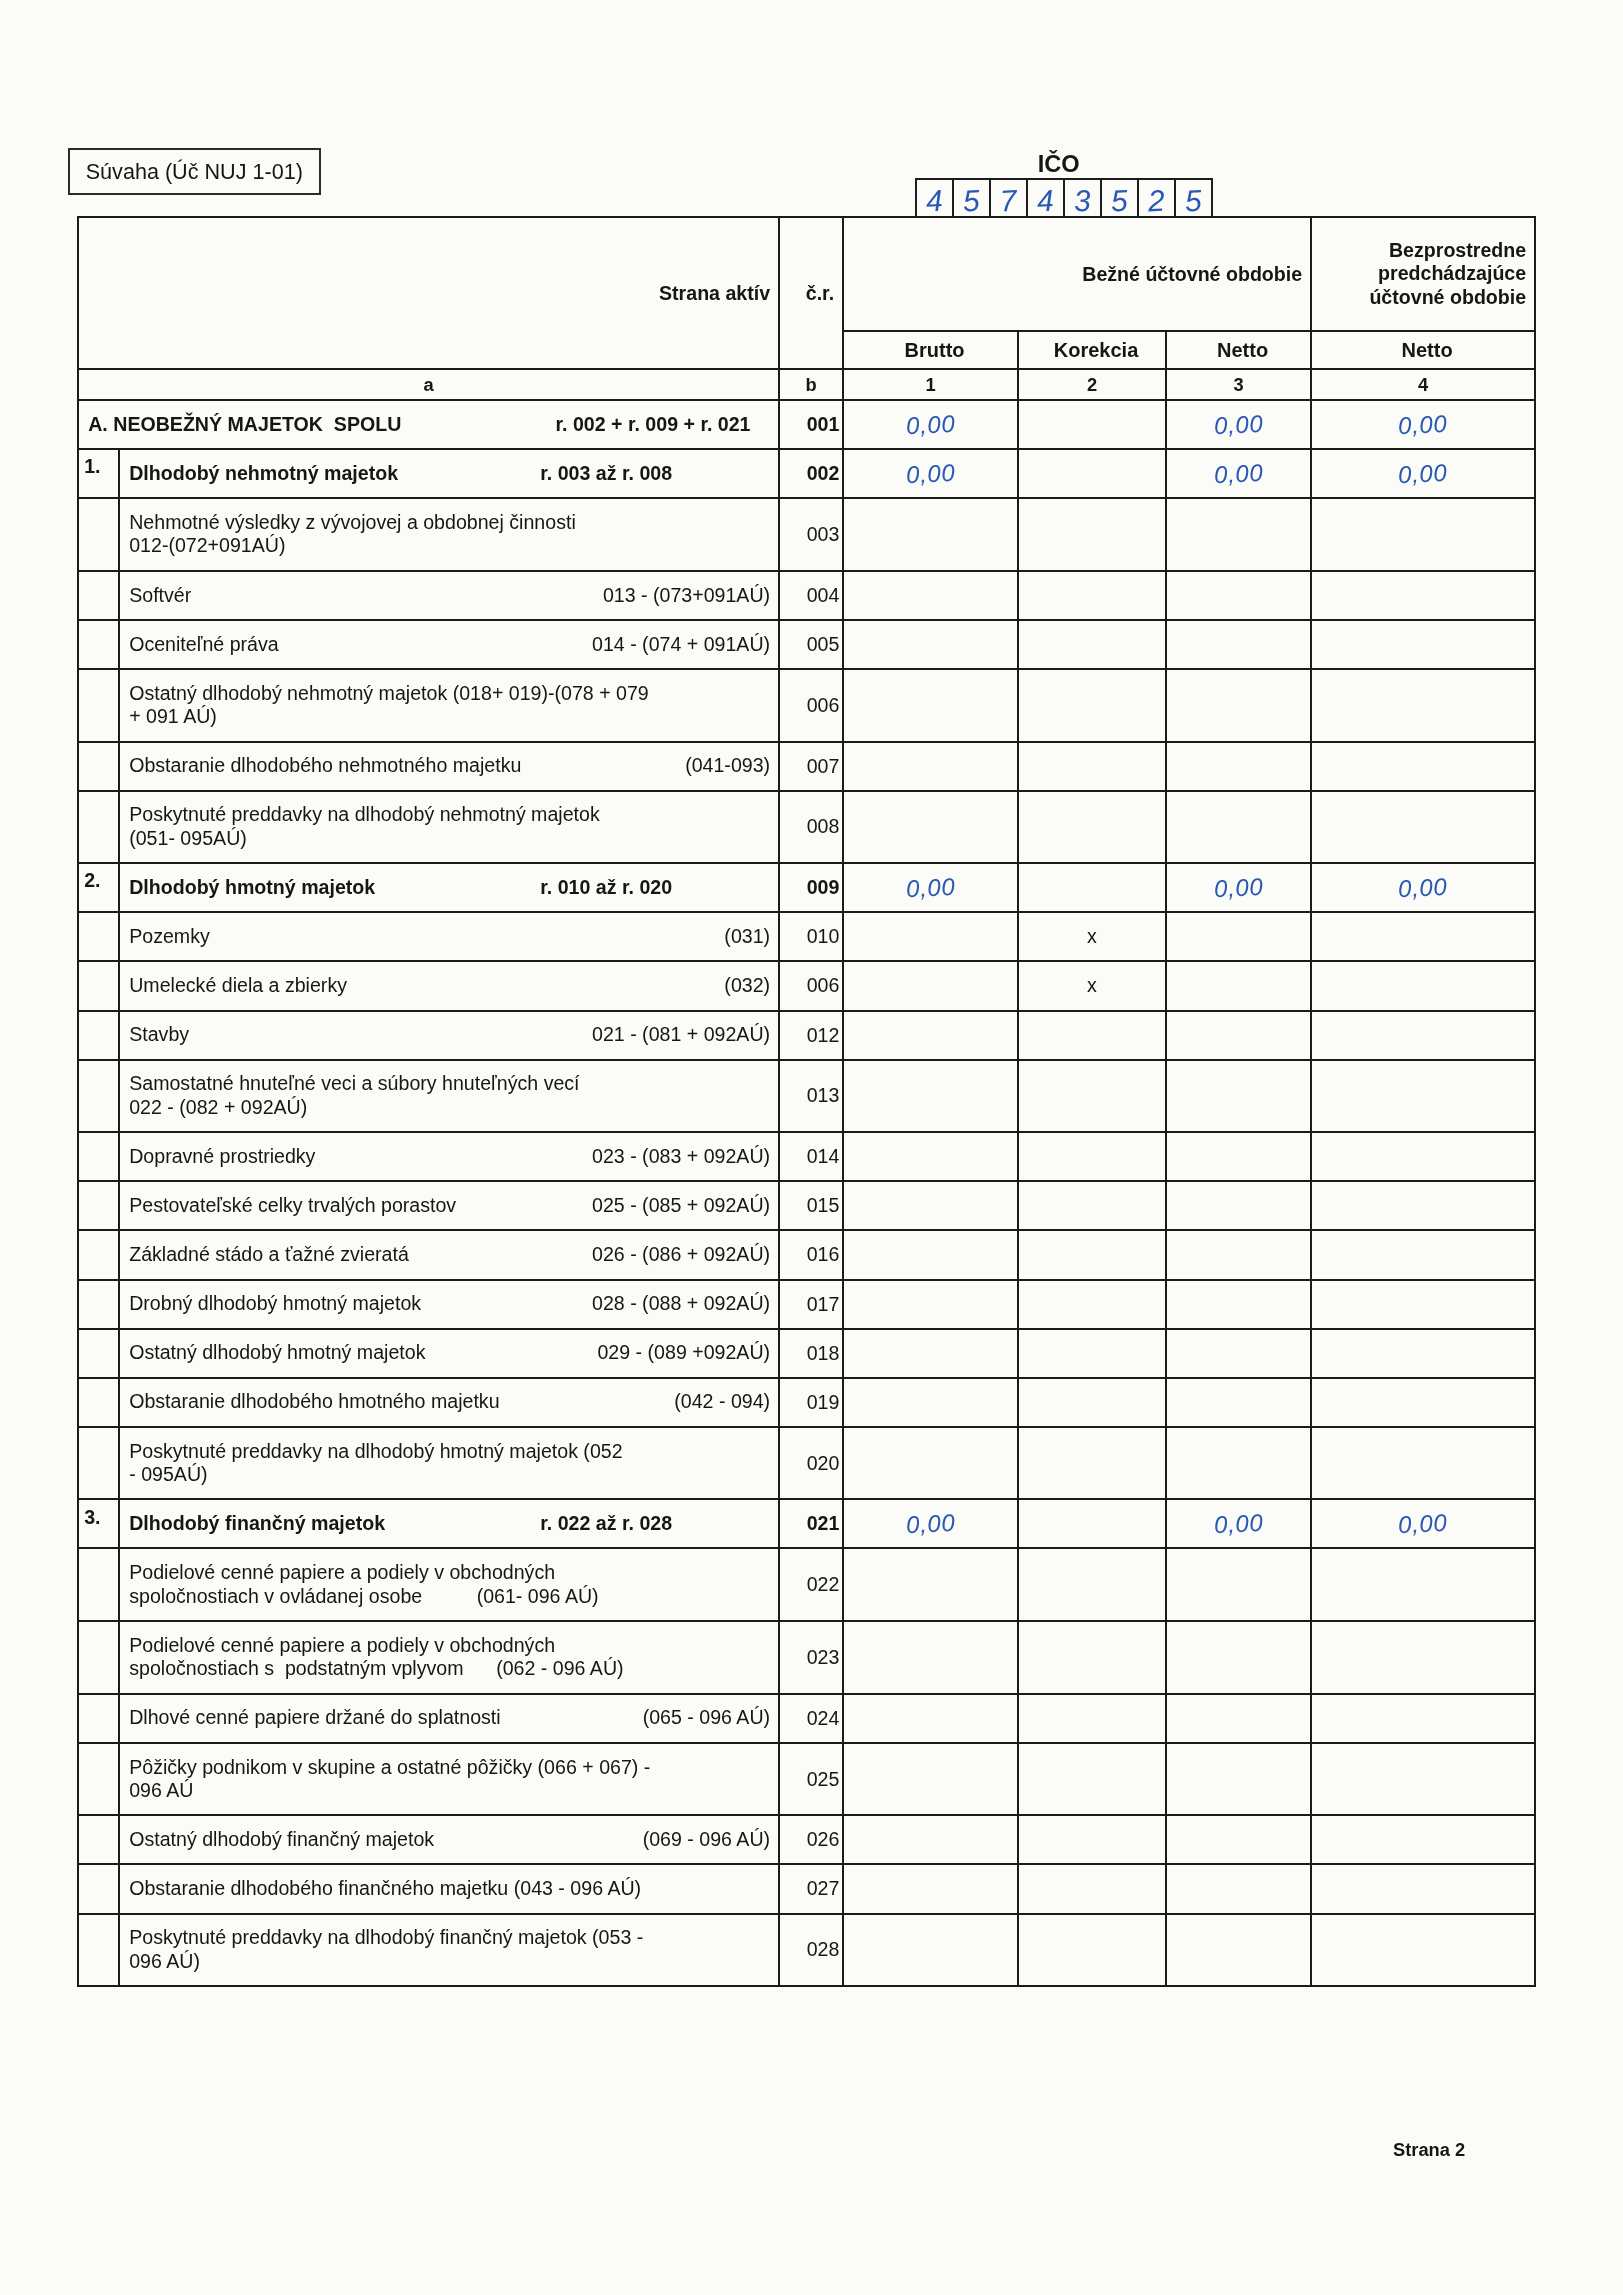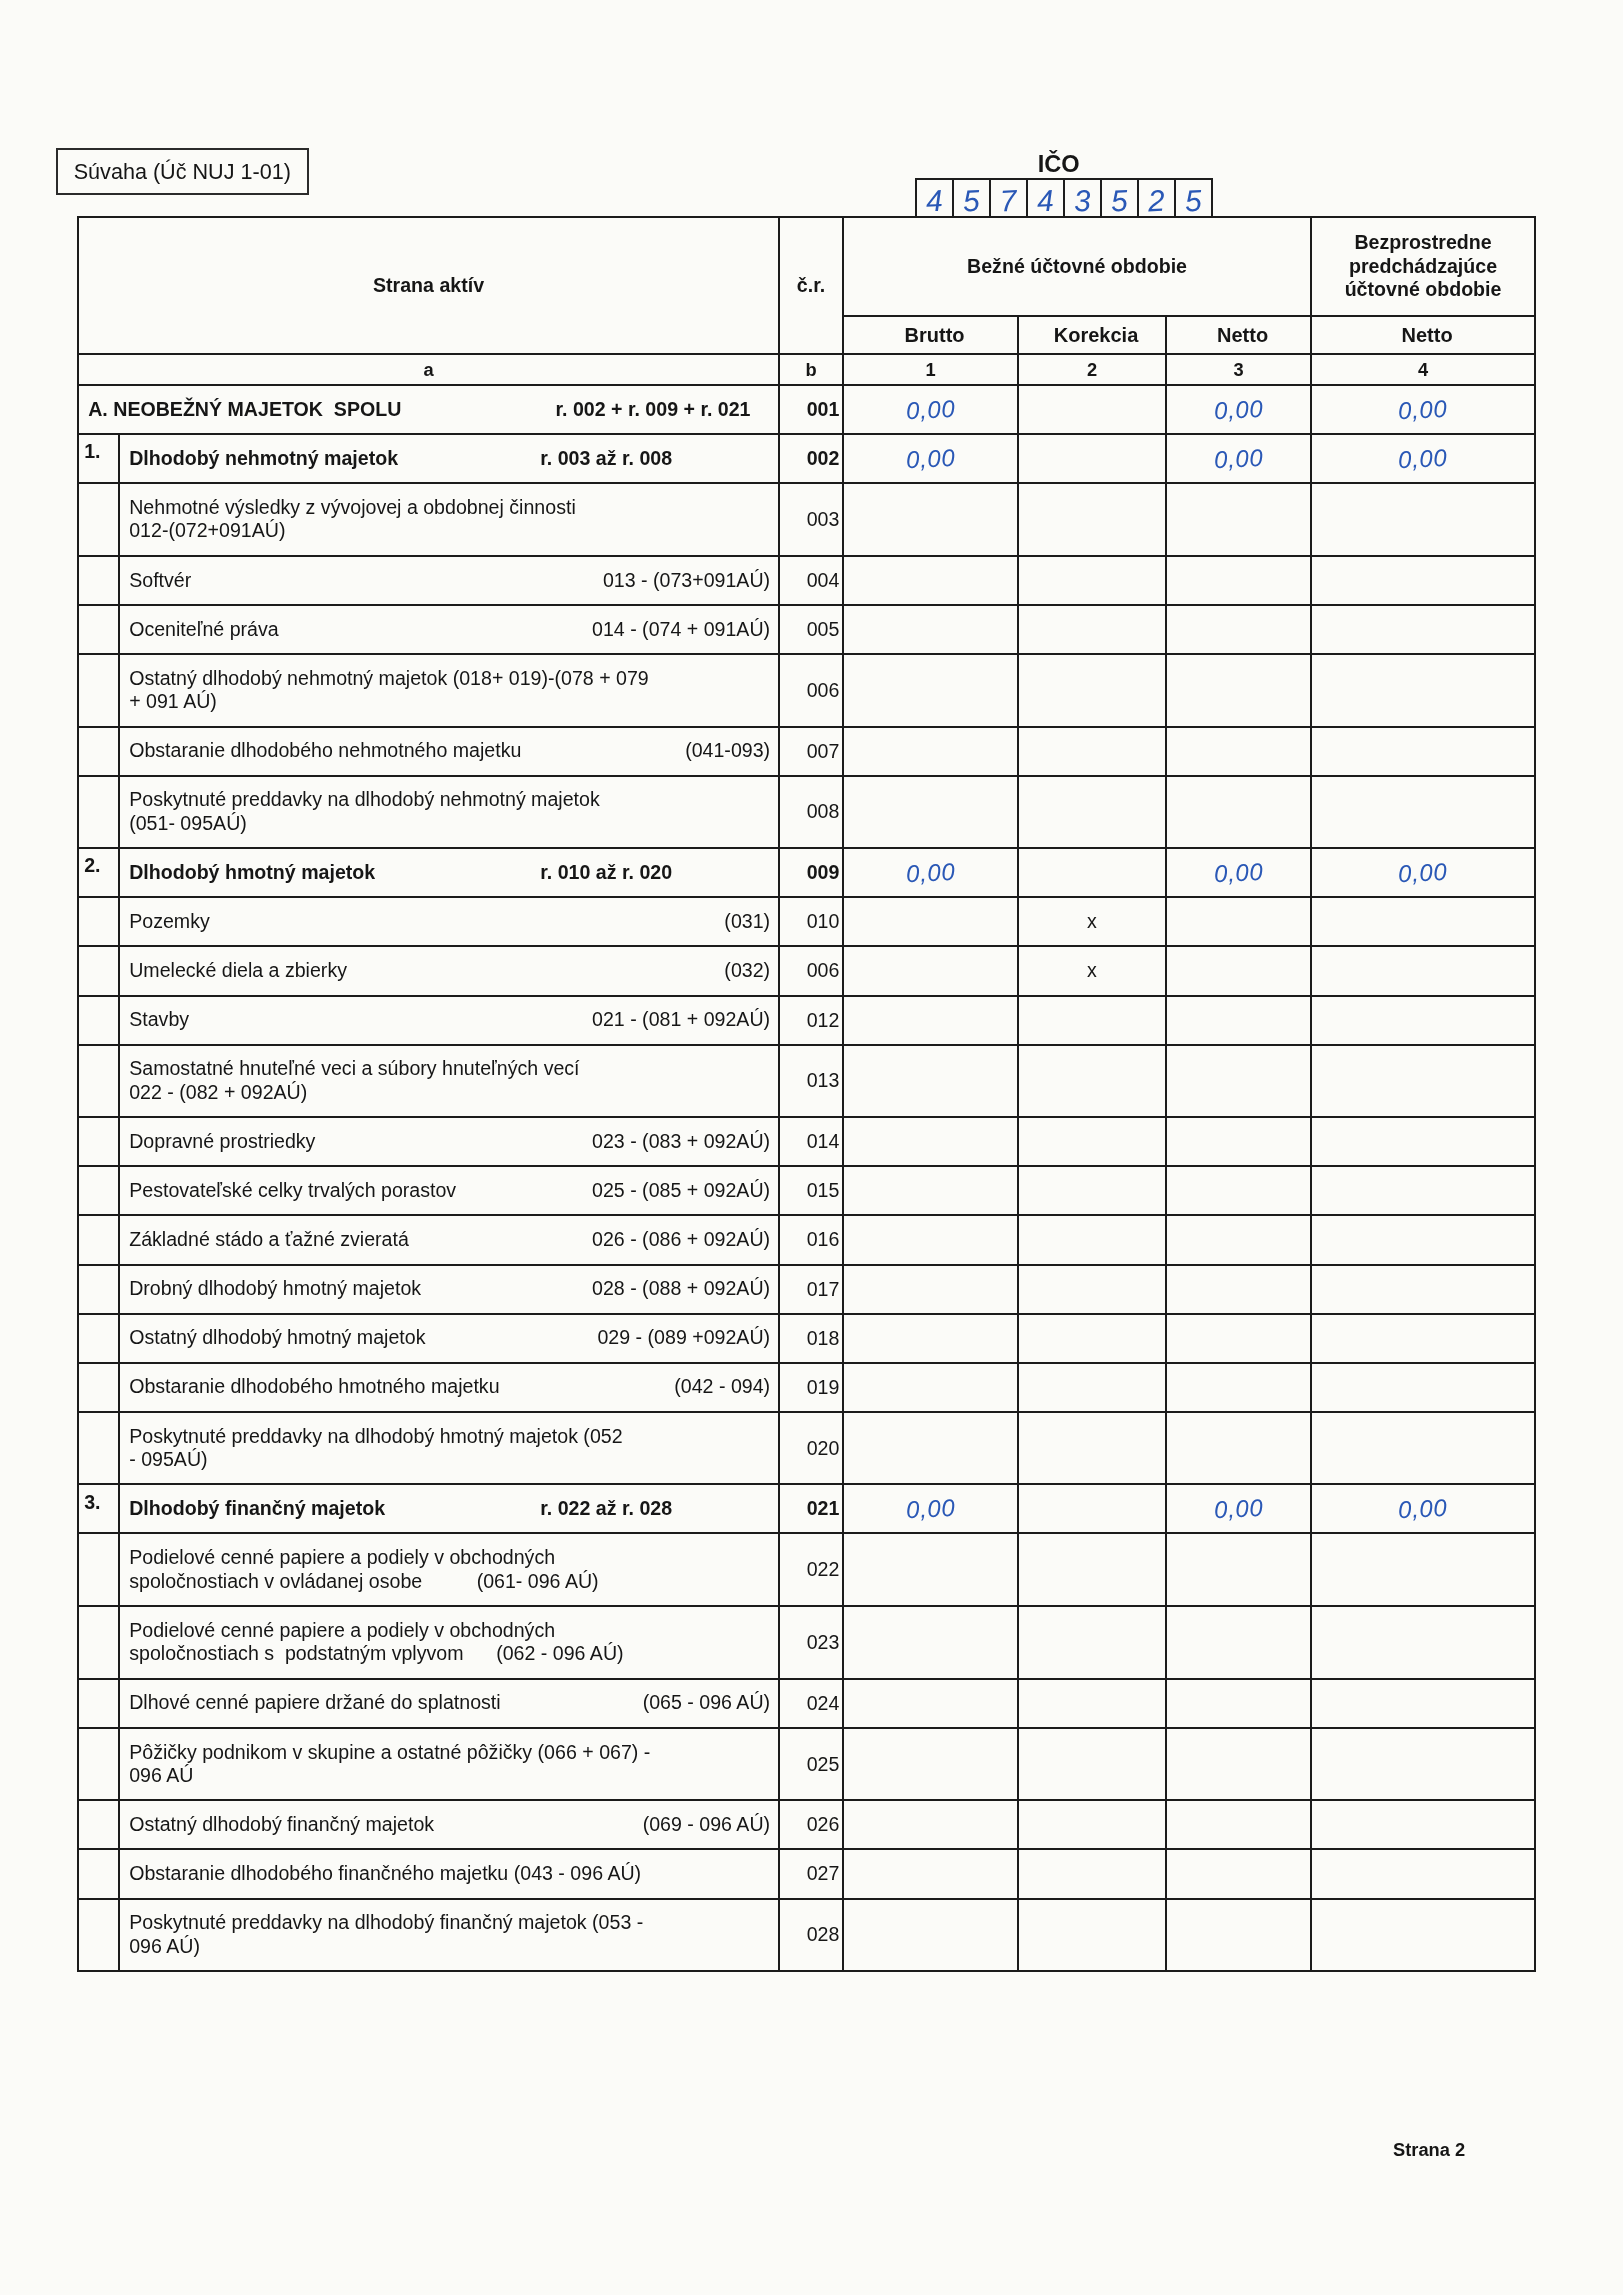--- a/index.html
+++ b/index.html
@@ -14,21 +14,21 @@
     height: 2295px;
     margin: 0 auto;
     background: #fbfbf8;
     overflow: hidden;
     color: #161616;
   }
 
   
   .title-box {
     position: absolute;
-    left: 56px; top: 148px;
+    left: 68px; top: 148px;
     border: 2px solid #2b2b2b;
     padding: 8.5px 15.7px;
     font-size: 21.6px;
     background: #fbfbf8;
   }
   .id-row {
     position: absolute;
     left: 915px; top: 151px;
     display: flex;
     align-items: center;
@@ -74,21 +74,21 @@
     table-layout: fixed;
     font-size: 19.6px;
     background: #fbfbf8;
   }
   .form th, .form td {
     border: 2px solid #1b1b1b;
     padding: 6.5px 7.9px;
     vertical-align: middle;
   }
   .form th { font-weight: bold; text-align: center; }
-  .h1 th { height: 99px; }
+  .h1 th { height: 114px; text-align: right; }
   .h1 .desc-h { height: 136px; border-radius: 14px; }
   .h2 th { height: 38px; font-size: 20px; padding-left: 16px; }
   .h3 th { height: 31px; padding: 2.6px; font-size: 18.3px; }
   .bezpro { font-size: 19.6px; line-height: 1.25; padding: 5.2px 11.8px; }
 
   .form td.marker {
     vertical-align: top;
     text-align: left;
     padding: 5.2px 2.6px 5.2px 5.2px;
     font-weight: bold;

